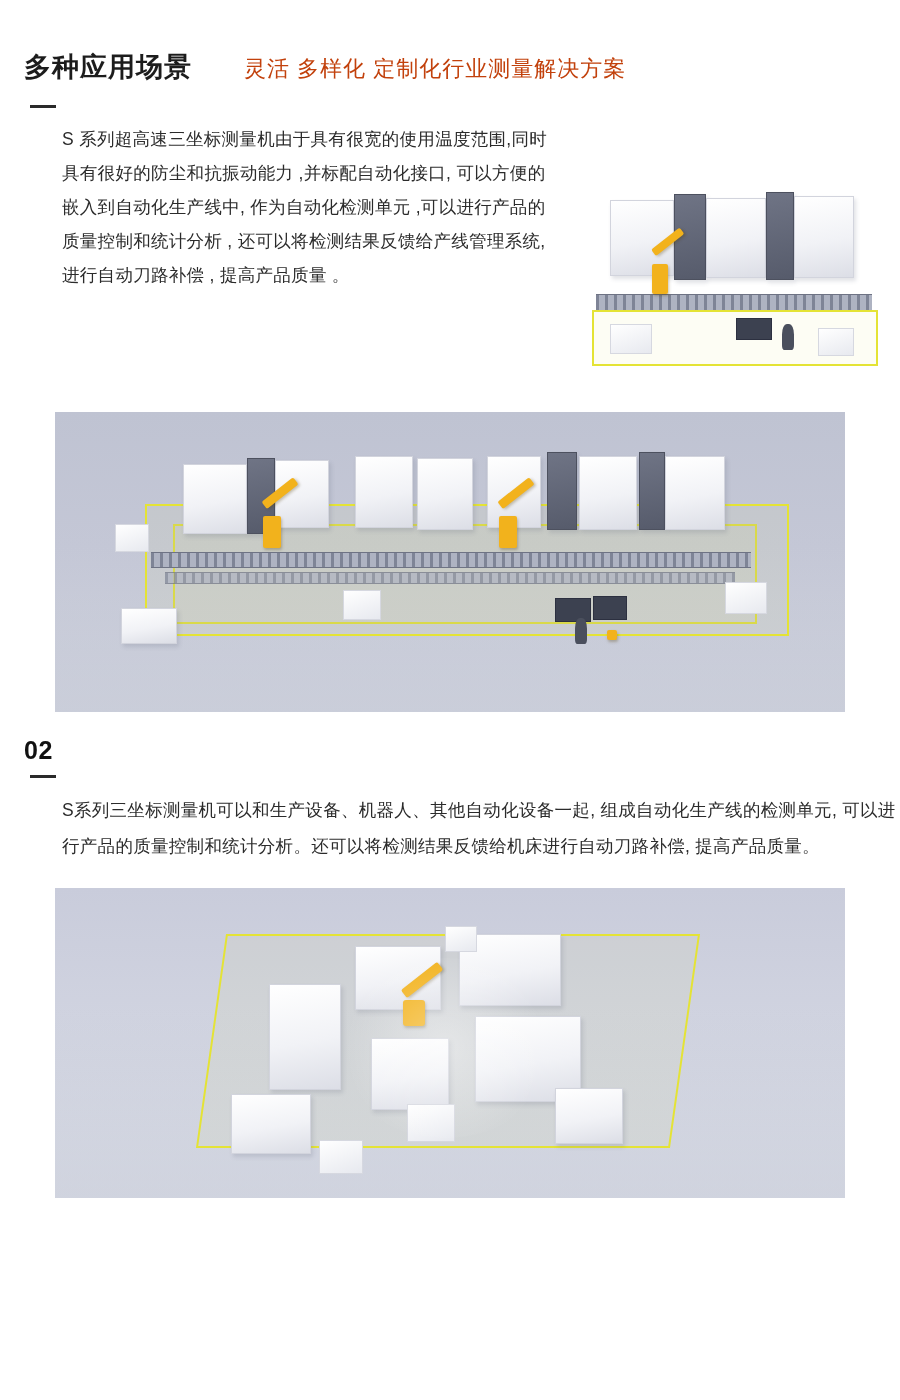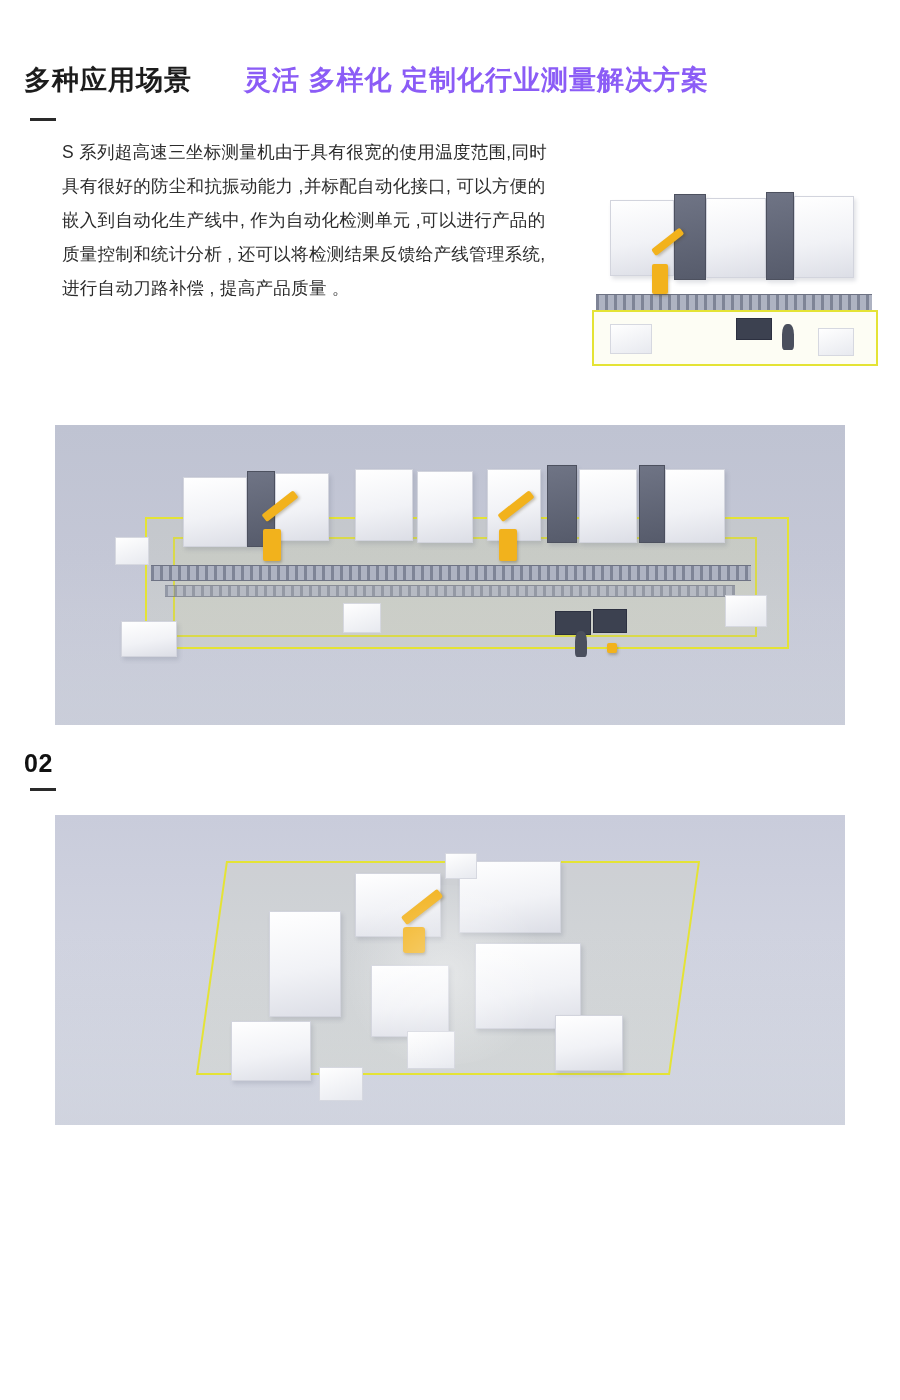--- a/index.html
+++ b/index.html
@@ -14,40 +14,40 @@
     color: #222;
     overflow: hidden;
     position: relative;
   }
 
   .page {
     position: relative;
     width: 900px;
     height: 1400px;
     box-sizing: border-box;
-    padding: 16px 24px;
+    padding: 3px 24px;
   }
 
   
   .header {
     display: flex;
     align-items: baseline;
     padding: 46px 0 10px 0;
   }
   .header-left {
     font-size: 27px;
     font-weight: bold;
     color: #1c1c1c;
     letter-spacing: 1px;
     white-space: nowrap;
   }
   .header-right {
-    font-size: 27px;
-    font-weight: bold;
-    color: #8b5cf6;
+    font-size: 22px;
+    font-weight: normal;
+    color: #c2410c;
     letter-spacing: 1px;
     margin-left: 52px;
     white-space: nowrap;
   }
 
   
   .section-head {
     display: flex;
     align-items: baseline;
     margin-top: 24px;
@@ -246,20 +246,23 @@
     <div class="screen" style="left:538px; top:184px; width:32px; height:22px;"></div>
     <div class="operator" style="left:520px; top:206px; width:12px; height:26px;"></div>
     <div class="robot" style="left:552px; top:218px; width:10px; height:10px;"></div>
   </div>
 
   <div class="section-head" style="">
     <div class="section-num">02</div>
   </div>
   <div class="rule"></div>
 
+  <div class="body-block">
+    <div class="para para-2">S系列三坐标测量机可以和生产设备、机器人、其他自动化设备一起, 组成自动化生产线的检测单元, 可以进行产品的质量控制和统计分析。还可以将检测结果反馈给机床进行自动刀路补偿, 提高产品质量。</div>
+  </div>
 
   <div class="illus illus-wide2">
     <div class="floor"></div>
 
     <div class="fence" style="left:156px; top:46px; width:470px; height:210px; transform: skewX(-8deg);"></div>
 
     <div class="machine" style="left:300px; top:58px; width:84px; height:62px;"></div>
     <div class="machine" style="left:404px; top:46px; width:100px; height:70px;"></div>
     <div class="machine" style="left:214px; top:96px; width:70px; height:104px;"></div>
     <div class="machine" style="left:420px; top:128px; width:104px; height:84px;"></div>

